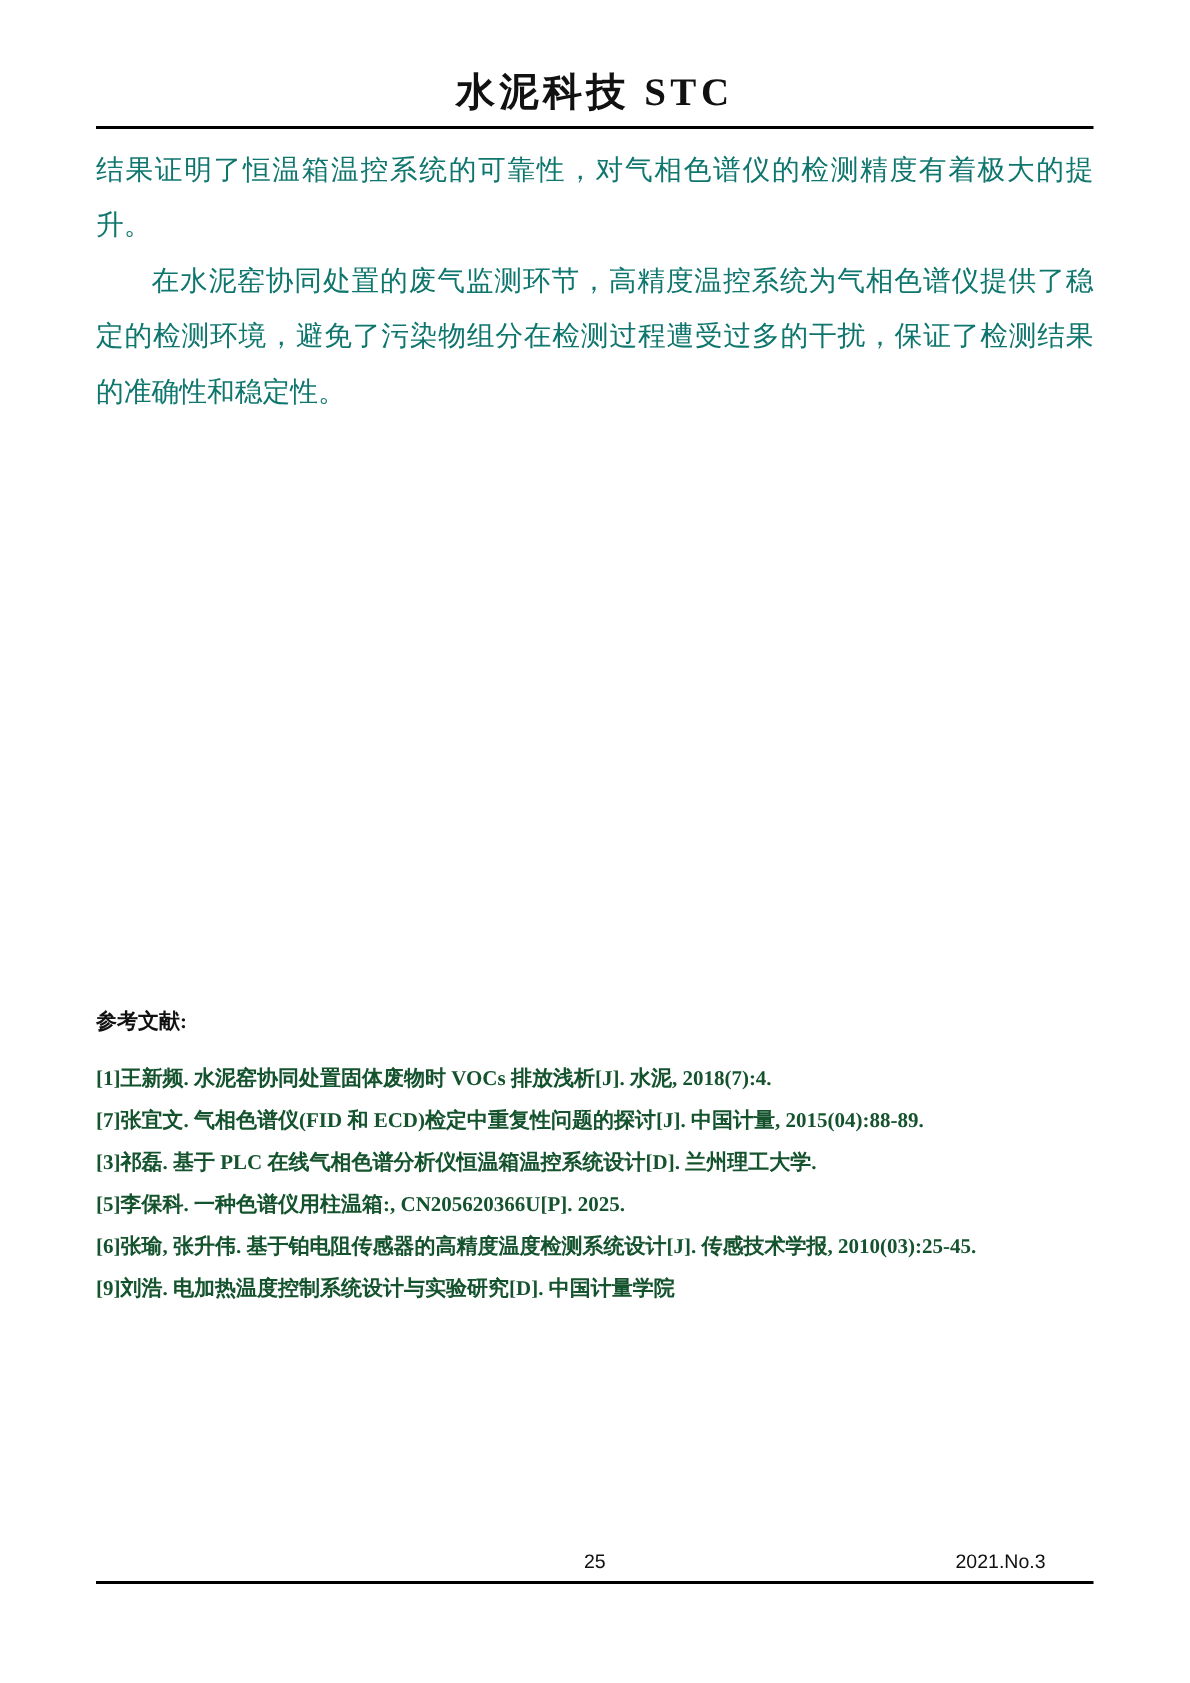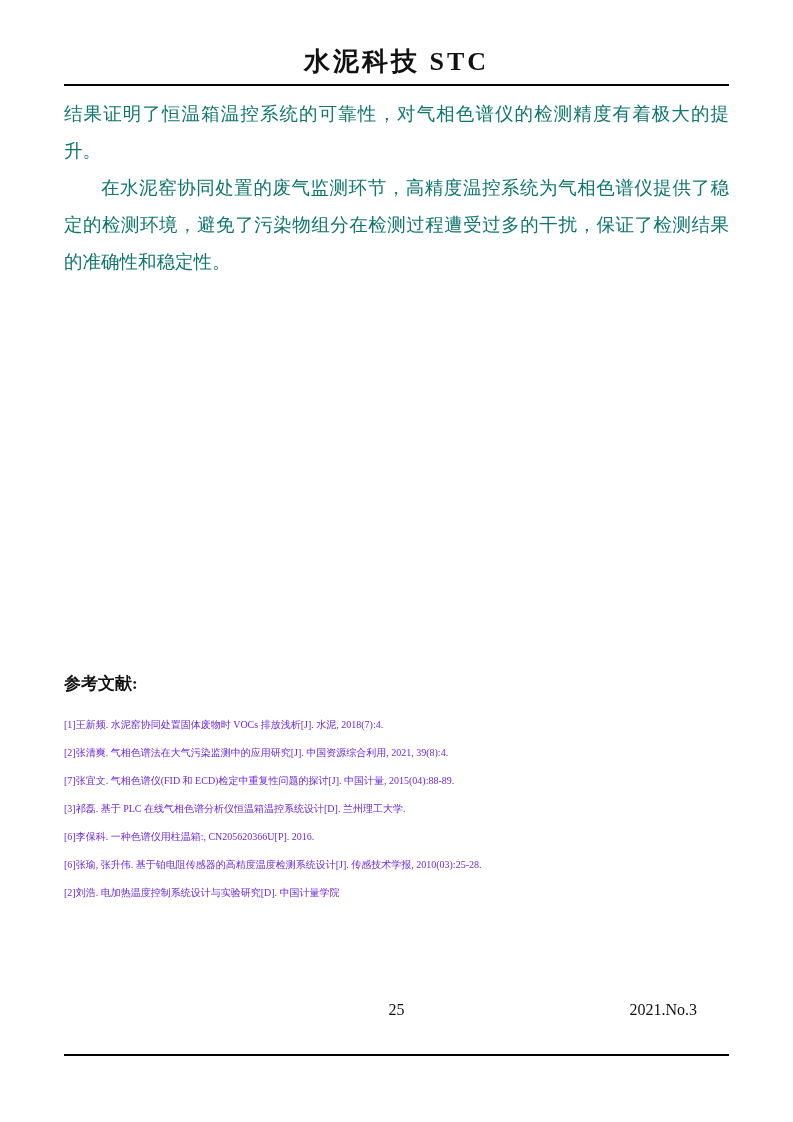--- a/index.html
+++ b/index.html
@@ -48,47 +48,48 @@
   }
   .body-text p.indented { text-indent: 2em; font-family: Liberation Serif, serif; }
   
   .references {
     position: absolute;
     top: 672px;
     left: 64px;
     width: 665px;
   }
   .ref-heading {
-    font-size: 17px;
+    font-size: 14px;
     font-weight: bold;
     margin-bottom: 16px;
   }
   .ref-list { list-style: none; }
   .ref-list li {
-    font-size: 10px;
+    font-size: 14px;
     line-height: 28px;
     white-space: nowrap;
-    color: #6d28d9;
+    color: #14532d;
+    font-weight: bold;
   }
   
   .footer-rule {
     position: absolute;
     top: 1054px;
     left: 64px;
     width: 665px;
     height: 2px;
     background: #000000;
   }
   .footer-row {
     position: absolute;
-    top: 1001px;
+    top: 1033px;
     left: 64px;
     width: 665px;
-    font-family: Liberation Serif, serif;
-    font-size: 16px;
+    font-family: Liberation Sans, sans-serif;
+    font-size: 13px;
     color: #111111;
   }
   .page-number {
     display: block;
     width: 100%;
     text-align: center;
   }
   .issue-number {
     position: absolute;
     top: 0;
@@ -107,26 +108,25 @@
 
   <div class="body-text">
     <p>结果证明了恒温箱温控系统的可靠性，对气相色谱仪的检测精度有着极大的提升。</p>
     <p class="indented">在水泥窑协同处置的废气监测环节，高精度温控系统为气相色谱仪提供了稳定的检测环境，避免了污染物组分在检测过程遭受过多的干扰，保证了检测结果的准确性和稳定性。</p>
   </div>
 
   <div class="references">
     <div class="ref-heading">参考文献:</div>
     <ul class="ref-list">
       <li>[1]王新频. 水泥窑协同处置固体废物时 VOCs 排放浅析[J]. 水泥, 2018(7):4.</li>
-      <li>[2]张清爽. 气相色谱法在大气污染监测中的应用研究[J]. 中国资源综合利用, 2021, 39(8):4.</li>
       <li>[7]张宜文. 气相色谱仪(FID 和 ECD)检定中重复性问题的探讨[J]. 中国计量, 2015(04):88-89.</li>
       <li>[3]祁磊. 基于 PLC 在线气相色谱分析仪恒温箱温控系统设计[D]. 兰州理工大学.</li>
-      <li>[6]李保科. 一种色谱仪用柱温箱:, CN205620366U[P]. 2016.</li>
-      <li>[6]张瑜, 张升伟. 基于铂电阻传感器的高精度温度检测系统设计[J]. 传感技术学报, 2010(03):25-28.</li>
-      <li>[2]刘浩. 电加热温度控制系统设计与实验研究[D]. 中国计量学院</li>
+      <li>[5]李保科. 一种色谱仪用柱温箱:, CN205620366U[P]. 2025.</li>
+      <li>[6]张瑜, 张升伟. 基于铂电阻传感器的高精度温度检测系统设计[J]. 传感技术学报, 2010(03):25-45.</li>
+      <li>[9]刘浩. 电加热温度控制系统设计与实验研究[D]. 中国计量学院</li>
     </ul>
   </div>
 
   <div class="footer-rule"></div>
 
   <div class="footer-row">
     <span class="page-number">25</span>
     <span class="issue-number">2021.No.3</span>
   </div>
 

